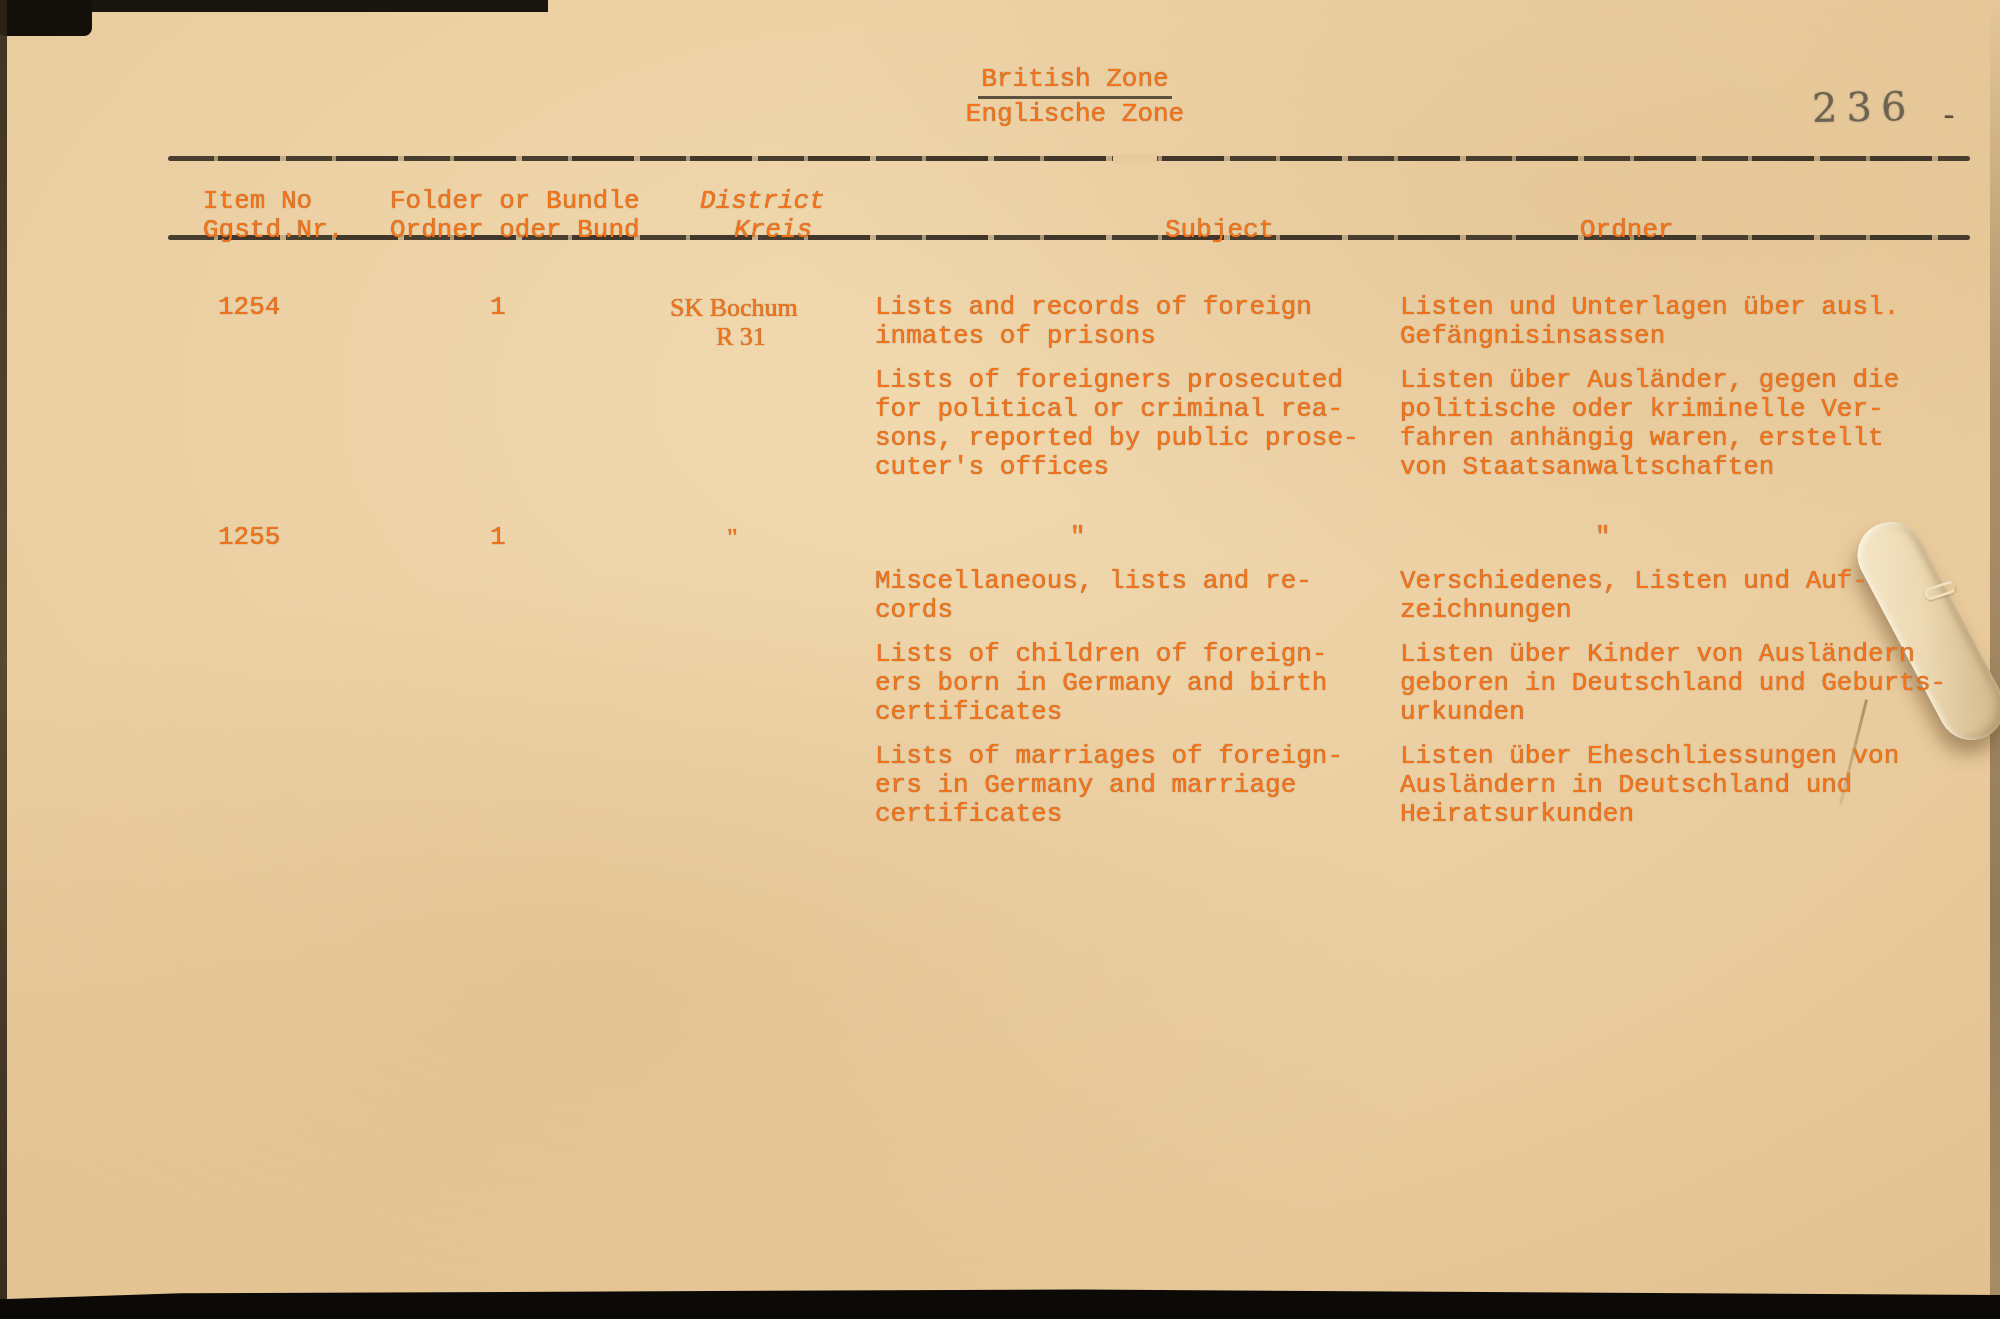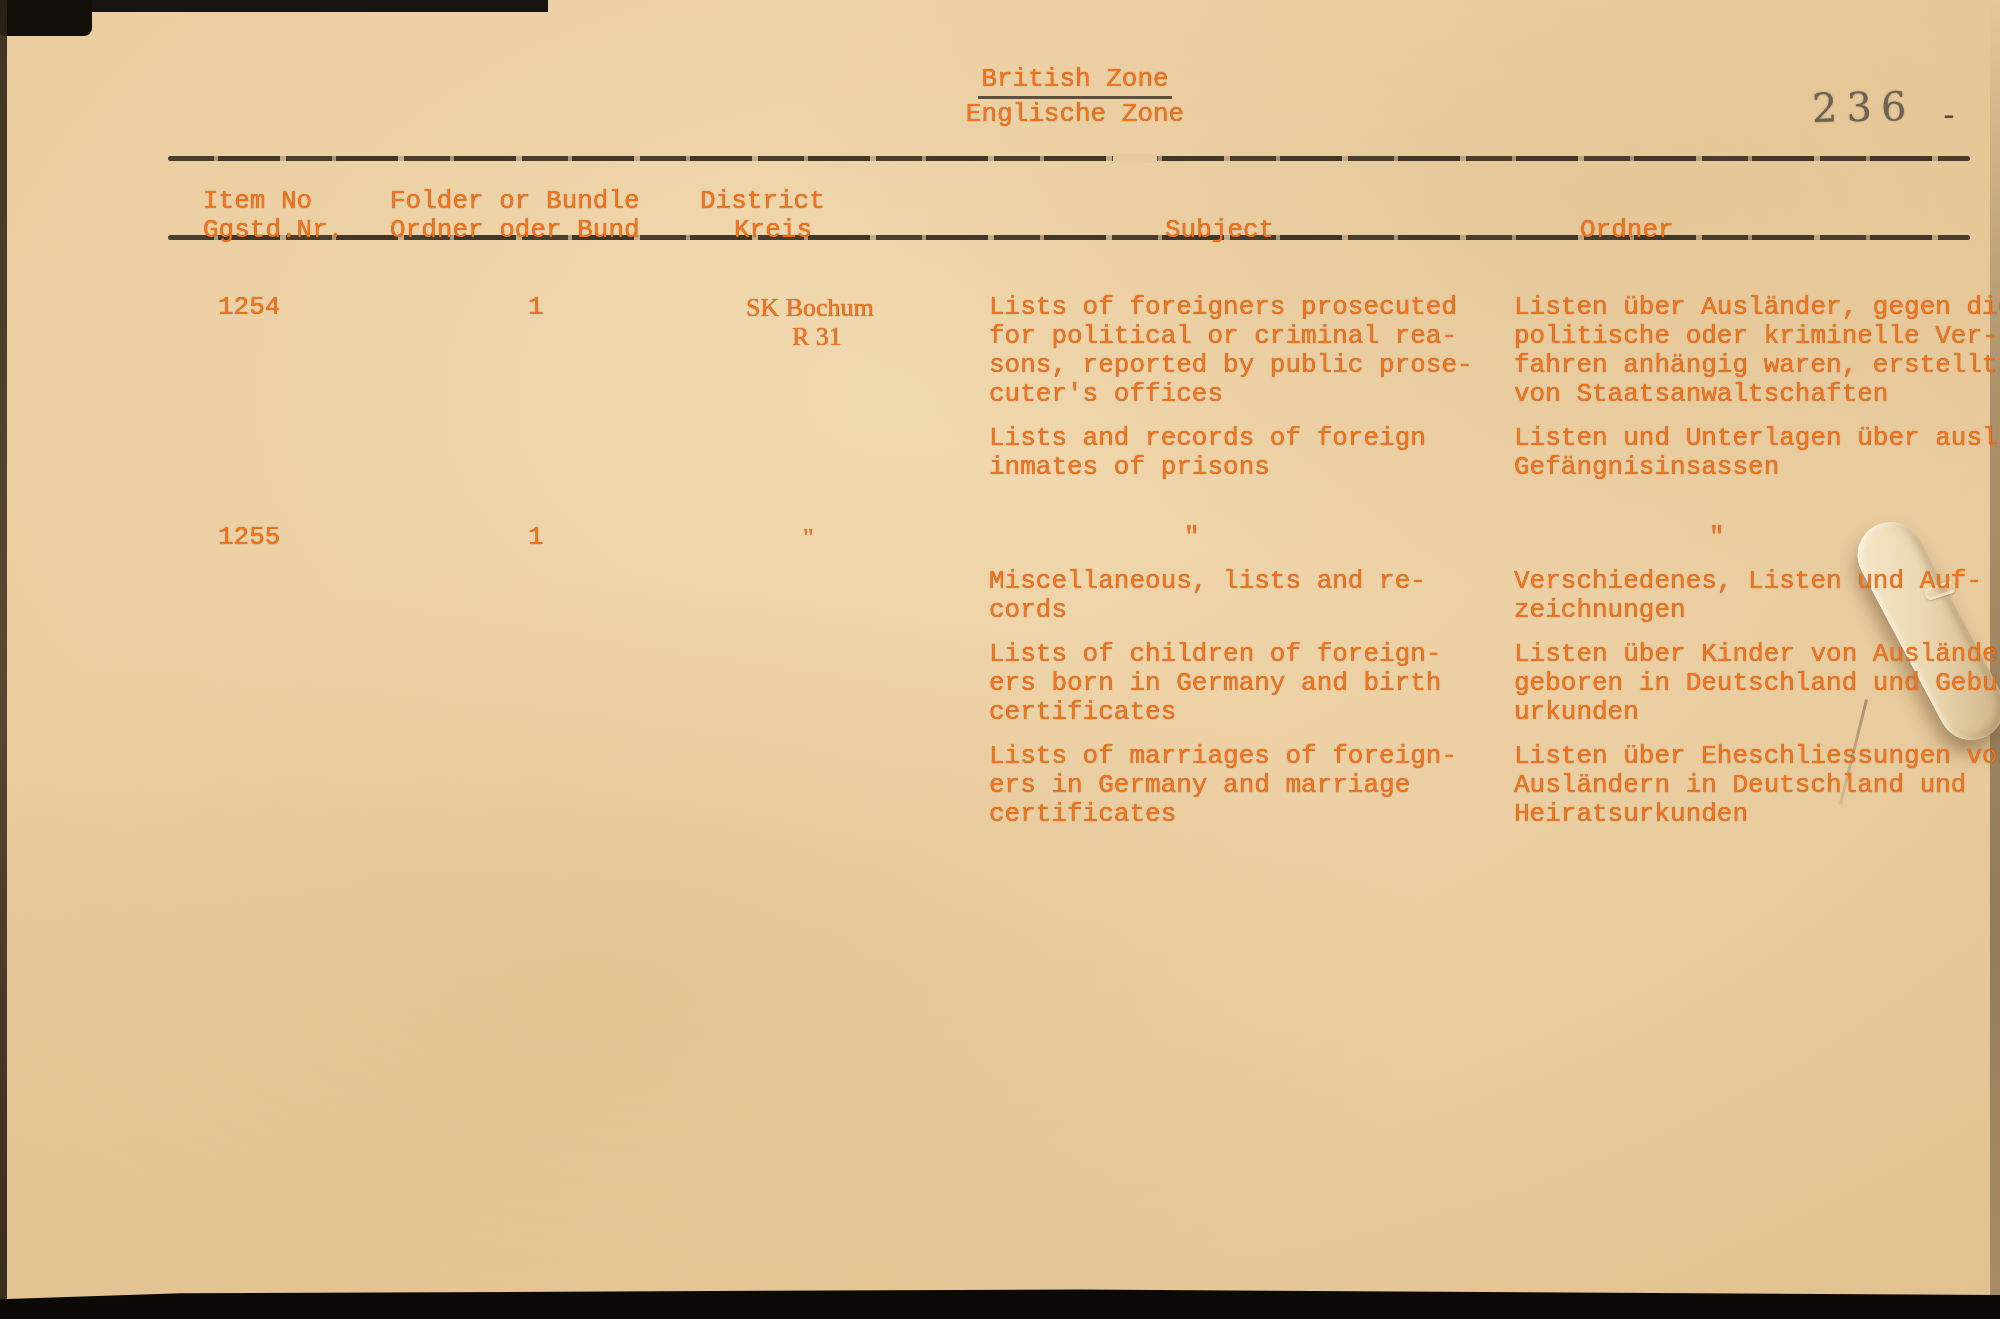--- a/index.html
+++ b/index.html
@@ -73,27 +73,27 @@
   .rule1 { top:156px; }
   .rule2 { top:235px; }
   .rule-gap { position:absolute; left:945px; top:-2px; width:44px; height:9px; background:#e8cb9d; }
 
   
   .doc-table { position:absolute; left:185px; top:175px; width:1790px; font-size:26px; line-height:29px; }
   .hdr  { display:grid; grid-template-columns:175px 300px 215px 525px 560px;margin-top:12px; }
   .hdr span { display:block; white-space:pre; }
   .c-item-h    { padding-left:18px; }
   .c-folder-h  { padding-left:30px; }
-  .c-district-h{ padding-left:40px; }
+  .c-district-h{ padding-left:40px;font-style:italic; }
   .c-district-h .de { padding-left:34px; }
   .c-subject-h { padding-left:290px; padding-top:29px; }
   .c-betreff-h { padding-left:180px; padding-top:29px; }
 
   .tbody { margin-top:48px; display:flex; flex-direction:column; }
-  .trow { display:grid; grid-template-columns:175px 300px 215px 1090px;gap:38px; }
+  .trow { display:grid; grid-template-columns:175px 300px 215px 1090px; }
   .trow + .trow { margin-top:41px; }
   .c-item    { padding-left:33px; white-space:pre; }
   .c-folder  { padding-left:130px; white-space:pre; }
   .c-district{ padding-left:10px; }
   .c-district span { display:block; white-space:pre;font-family:Liberation Serif, serif; }
   .district-l2 { padding-left:46px; }
   .c-district .ditto { padding-left:57px; }
   .entries { display:flex; flex-direction:column; gap:15px; }
   .entry { display:grid; grid-template-columns:525px 560px; }
   .subj, .betr { white-space:pre; }
@@ -155,35 +155,35 @@
 
     <div class="trow">
       <div class="c-item">1254</div>
       <div class="c-folder">1</div>
       <div class="c-district">
         <span>SK Bochum</span>
         <span class="district-l2">R 31</span>
       </div>
       <div class="entries">
         <div class="entry">
+          <div class="subj">Lists and records of foreign
+inmates of prisons</div>
+          <div class="betr">Listen und Unterlagen über ausl.
+Gefängnisinsassen</div>
+        </div>
+        <div class="entry">
           <div class="subj">Lists of foreigners prosecuted
 for political or criminal rea-
 sons, reported by public prose-
 cuter's offices</div>
           <div class="betr">Listen über Ausländer, gegen die
 politische oder kriminelle Ver-
 fahren anhängig waren, erstellt
 von Staatsanwaltschaften</div>
         </div>
-        <div class="entry">
-          <div class="subj">Lists and records of foreign
-inmates of prisons</div>
-          <div class="betr">Listen und Unterlagen über ausl.
-Gefängnisinsassen</div>
-        </div>
       </div>
     </div>
 
     <div class="trow">
       <div class="c-item">1255</div>
       <div class="c-folder">1</div>
       <div class="c-district">
         <span class="ditto">"</span>
       </div>
       <div class="entries">

